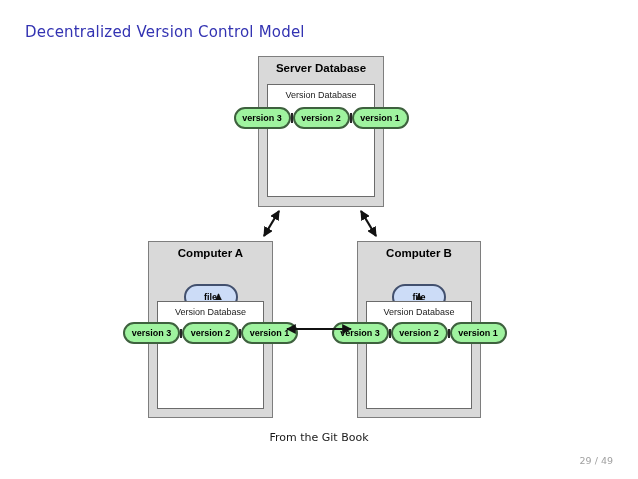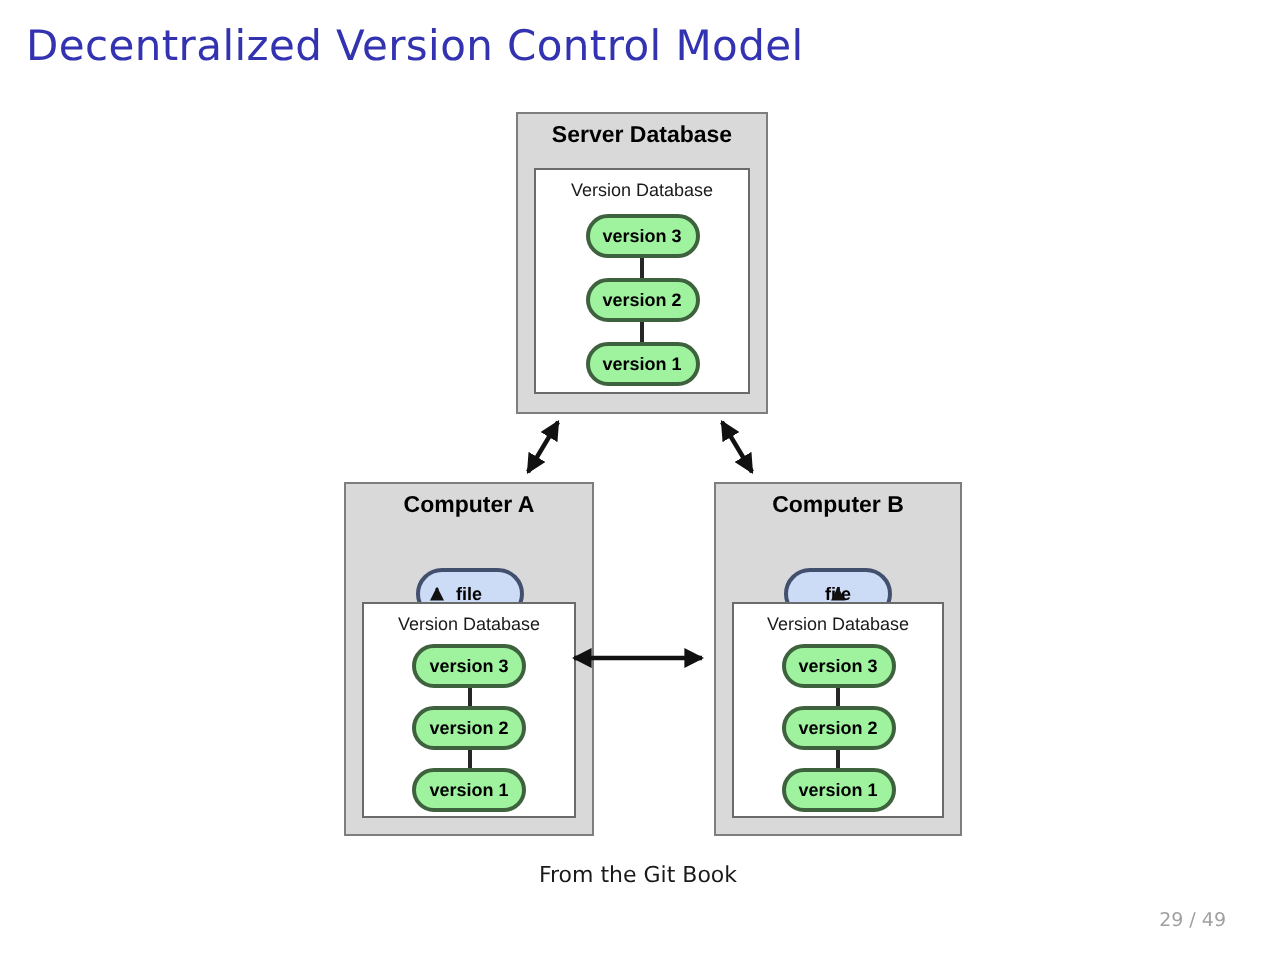--- a/index.html
+++ b/index.html
@@ -1,45 +1,45 @@
 <!DOCTYPE html>
 <html style="--title-text: #3333b2; --box-bg: #d9d9d9; --version-pill-bg: #9ff39f; --file-pill-bg: #ccdcf7; --arrow: #111111; --page-number-text: #a0a0a0;"><head>
 <meta charset="utf-8">
 <style>
   html,body { margin:0; padding:0; background:#fff; }
   .slide {
     position:relative; width:638px; height:479px; background:#ffffff;
     font-family:"Liberation Sans", sans-serif; overflow:hidden;
   }
   .frametitle {
-    position:absolute; left:13px; top:11px; margin:0;
+    position:absolute; left:13px; top:11px; margin:12px;
     font-family:"DejaVu Sans", sans-serif; font-weight:400;
-    font-size:21px; color:var(--title-text,#3333b2); letter-spacing:0.2px;
+    font-size:15px; color:var(--title-text,#3333b2); letter-spacing:0.2px;
   }
   
   .machine {
     position:absolute; background:var(--box-bg,#d9d9d9);
     border:1.5px solid #7e7e7e; box-sizing:border-box;
   }
   .server { left:258px; top:56px;  width:126px; height:151px; }
-  .comp-a { left:172px; top:241px; width:125px; height:177px; }
+  .comp-a { left:148px; top:241px; width:125px; height:177px; }
   .comp-b { left:357px; top:241px; width:124px; height:177px; }
   .machine-title {
     margin-top:5px; text-align:center; font-size:11.5px; font-weight:bold; color:#000;
   }
   
   .db {
     position:absolute; left:8px; right:8px; background:#ffffff;
     border:1px solid #6b6b6b; box-sizing:border-box;
     display:flex; flex-direction:column; align-items:center;
   }
   .server .db { top:27px; bottom:9px; }
   .comp   .db { top:59px; bottom:8px; }
   .db-label { margin-top:5px; font-size:9px; color:#1a1a1a; }
-  .pills { display:flex; flex-direction:column; align-items:center; margin-top:7px; }
+  .pills { display:flex; align-items:center; margin-top:7px; }
   .comp .pills { margin-top:5px; }
   .pill {
     width:57px; height:22px; box-sizing:border-box;
     background:var(--version-pill-bg,#9ff39f); border:2px solid #3e613e; border-radius:12px;
     display:flex; align-items:center; justify-content:center;
     font-size:9px; font-weight:bold; color:#000;
   }
   .connector { width:2px; height:10px; background:#262626; }
   .comp .connector { height:9px; }
   .file-pill {

